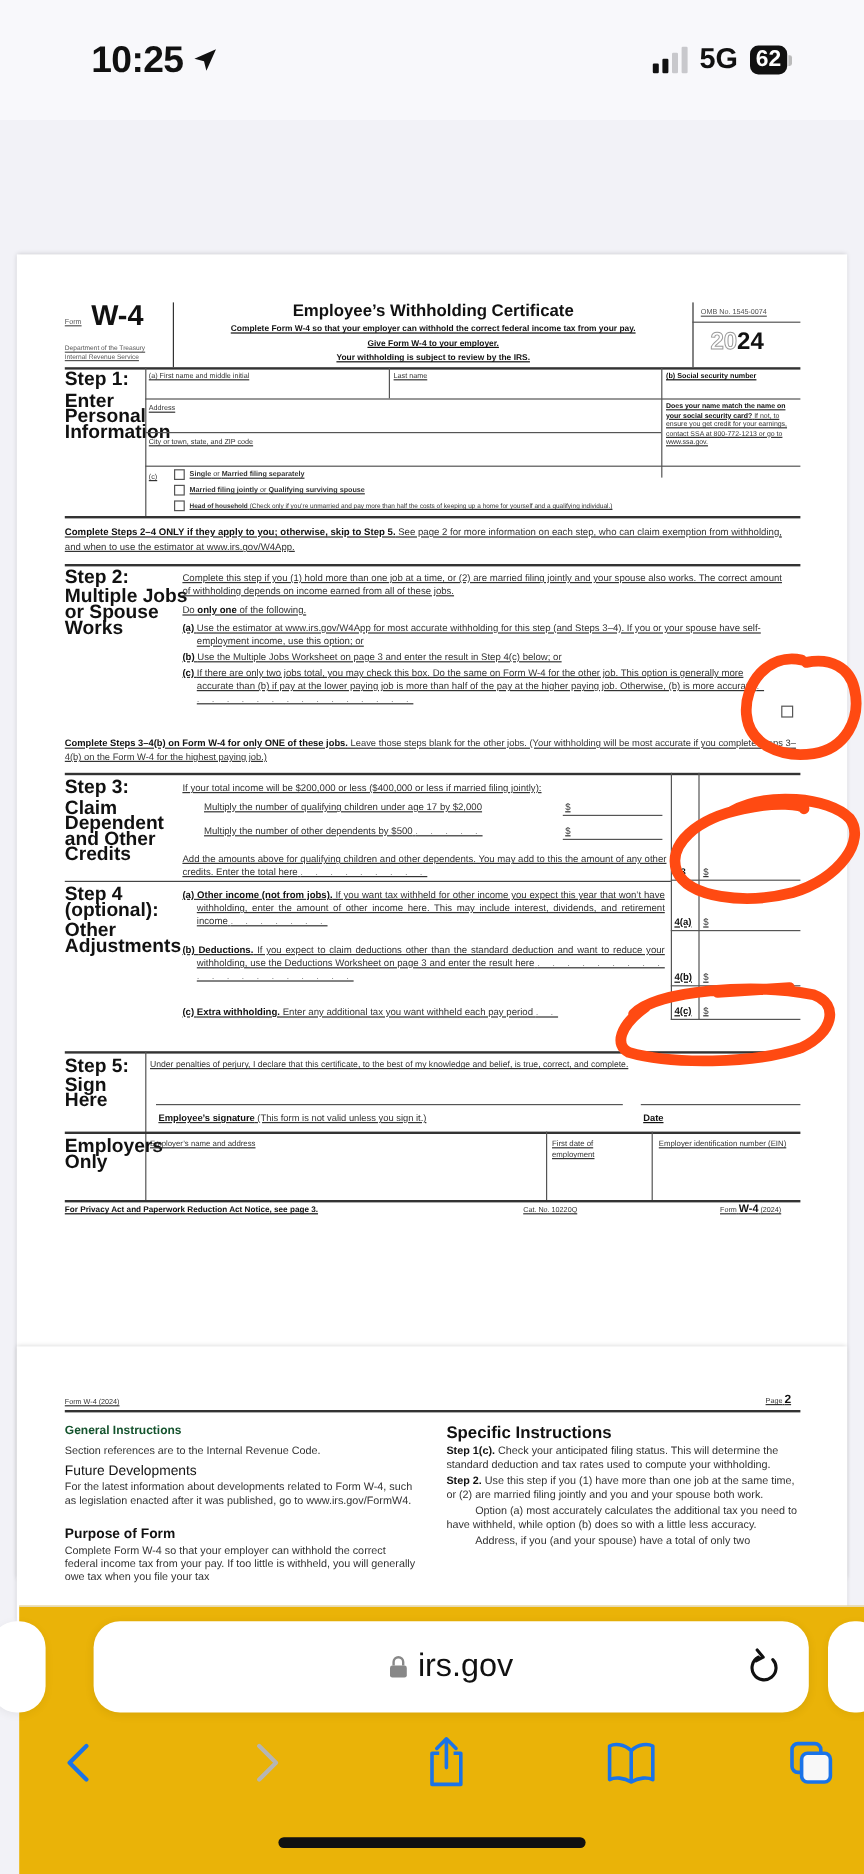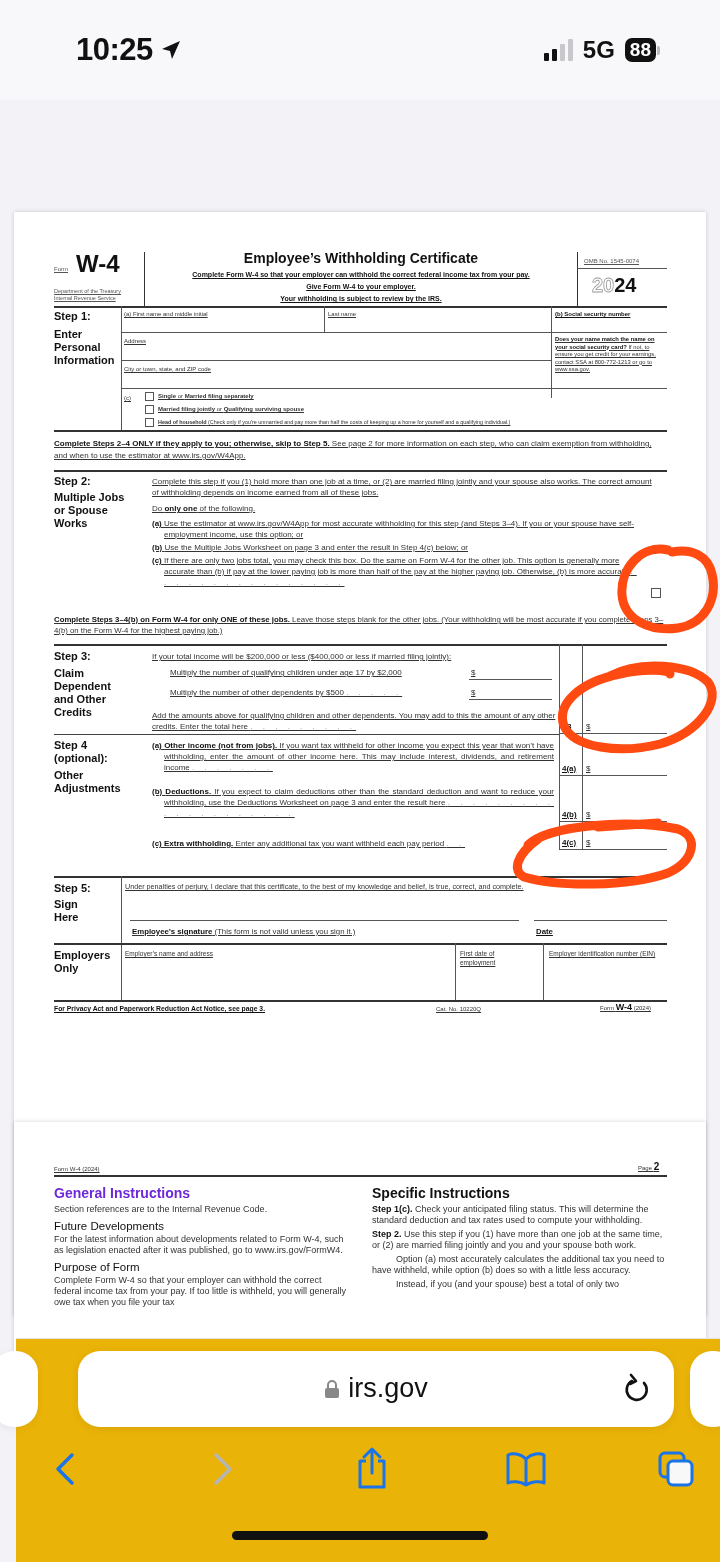--- a/index.html
+++ b/index.html
@@ -23,21 +23,21 @@
   .page { position: absolute; left: 14px; width: 692px; background: #fff; box-shadow: 0 0 4px rgba(0,0,0,0.18); overflow: hidden; }
   .page1 { top: 212px; height: 1104px; }
   .page2 { top: 1122px; height: 230px; }
 
   .abs { position: absolute; }
   .t { font-size: 7.5px; line-height: 10px; color: #333; text-decoration: underline; }
   .tb { font-weight: bold; color: #111; }
   .hline { position: absolute; height: 0; border-top: 1px solid #555; }
   .hline.thick { border-top: 2px solid #333; }
   .vline { position: absolute; width: 0; border-left: 1px solid #555; }
-  .step-h { font-size: 11px; font-weight: bold; color: #111; line-height: 13px; }
+  .step-h { font-size: 16px; font-weight: bold; color: #111; line-height: 13px; }
   .cb { display: inline-block; width: 9px; height: 9px; border: 1px solid #555; vertical-align: middle; margin-right: 4px; background: #fff; }
   .dots { color: #888; letter-spacing: 4px; }
   .red-circle { position: absolute; pointer-events: none; }
 
   
   .safari { position: absolute; left: 16px; top: 1338px; width: 720px; height: 272px; background: #eab308; border-top: 1px solid #e3e3e3; }
   .url-pill { position: absolute; left: 62px; top: 12px; width: 596px; height: 76px; background: #fff; border-radius: 22px; box-shadow: 0 2px 8px rgba(0,0,0,0.08); }
   .side-pill { position: absolute; top: 12px; width: 46px; height: 76px; background: #fff; border-radius: 22px; box-shadow: 0 2px 8px rgba(0,0,0,0.06); }
   .url-text { position: absolute; left: 0; right: 0; top: 22px; text-align: center; font-size: 27px; color: #111; display: flex; justify-content: center; align-items: center; gap: 8px; }
   .lock { width: 16px; height: 20px; }
@@ -57,21 +57,21 @@
   </div>
   <div class="status-right">
     <div class="signal">
       <span style="height:8px"></span>
         <span style="height:12px"></span>
         <span class="dim" style="height:17px"></span>
         <span class="dim" style="height:22px"></span>
     </div>
     <span class="net">5G</span>
     <div class="battery">
-      <span class="battery-body">88</span>
+      <span class="battery-body">62</span>
       <span class="battery-tip"></span>
     </div>
   </div>
 </div>
 
 <div class="page page1">
 
   <div class="abs t" style="left:40px;top:52px;font-size:6px;color:#555">Form</div>
   <div class="abs" style="left:62px;top:38px;font-size:24px;font-weight:bold;color:#111">W-4</div>
   <div class="abs t" style="left:40px;top:76px;font-size:5.5px;line-height:7px;color:#555">Department of the Treasury</div>
@@ -210,34 +210,34 @@
   <div class="abs t" style="left:422px;top:792px;font-size:6px">Cat. No. 10220Q</div>
   <div class="abs t" style="left:586px;top:790px;font-size:6px"><span>Form</span> <b style="font-size:9px;color:#111">W-4</b> <span>(2024)</span></div>
 </div>
 
 <div class="page page2">
   <div class="abs t" style="left:40px;top:42px;font-size:6px">Form W-4 (2024)</div>
   <div class="abs t" style="left:624px;top:40px;font-size:6px"><span>Page</span> <b style="font-size:10px;color:#111">2</b></div>
   <div class="hline thick" style="left:40px;top:53px;width:613px"></div>
 
   <div class="abs" style="left:40px;top:62px;width:295px">
-    <div style="font-size:14px;font-weight:bold;color:#6d28d9;line-height:18px">General Instructions</div>
+    <div style="font-size:10px;font-weight:bold;color:#14532d;line-height:18px">General Instructions</div>
     <div style="font-size:9px;color:#333;line-height:11px;margin-top:2px">Section references are to the Internal Revenue Code.</div>
     <div style="font-size:11.5px;font-weight:normal;color:#111;line-height:15px;margin-top:4px">Future Developments</div>
     <div style="font-size:9px;color:#333;line-height:11px">For the latest information about developments related to Form W-4, such as legislation enacted after it was published, go to www.irs.gov/FormW4.</div>
-    <div style="font-size:11.5px;font-weight:normal;color:#111;line-height:15px;margin-top:4px">Purpose of Form</div>
+    <div style="font-size:11.5px;font-weight:bold;color:#111;line-height:15px;margin-top:16px">Purpose of Form</div>
     <div style="font-size:9px;color:#333;line-height:11px">Complete Form W-4 so that your employer can withhold the correct federal income tax from your pay. If too little is withheld, you will generally owe tax when you file your tax</div>
   </div>
 
   <div class="abs" style="left:358px;top:62px;width:295px">
     <div style="font-size:14px;font-weight:bold;color:#111;line-height:18px">Specific Instructions</div>
     <div style="font-size:9px;color:#333;line-height:11px;margin-top:2px"><b style="color:#111">Step 1(c).</b><span> Check your anticipated filing status. This will determine the standard deduction and tax rates used to compute your withholding.</span></div>
     <div style="font-size:9px;color:#333;line-height:11px;margin-top:3px"><b style="color:#111">Step 2.</b><span> Use this step if you (1) have more than one job at the same time, or (2) are married filing jointly and you and your spouse both work.</span></div>
     <div style="font-size:9px;color:#333;line-height:11px;margin-top:3px;text-indent:24px">Option (a) most accurately calculates the additional tax you need to have withheld, while option (b) does so with a little less accuracy.</div>
-    <div style="font-size:9px;color:#333;line-height:11px;margin-top:3px;text-indent:24px">Instead, if you (and your spouse) best a total of only two</div>
+    <div style="font-size:9px;color:#333;line-height:11px;margin-top:3px;text-indent:24px">Address, if you (and your spouse) have a total of only two</div>
   </div>
 </div>
 
 <svg class="red-circle" style="left:600px;top:540px" width="122" height="100" viewBox="0 0 122 100">
   <path d="M68 10 C 40 4, 20 30, 22 55 C 24 80, 50 92, 78 88 C 104 84, 118 60, 112 34 C 108 16, 92 8, 72 12" fill="none" stroke="#ff4a12" stroke-width="9" stroke-linecap="round"></path>
 </svg>
 <svg class="red-circle" style="left:550px;top:652px" width="170" height="106" viewBox="0 0 170 106">
   <path d="M60 24 C 90 8, 140 12, 158 30 C 172 48, 150 80, 110 92 C 70 102, 24 96, 14 74 C 6 52, 30 30, 70 22 C 95 16, 120 18, 120 22" fill="none" stroke="#ff4a12" stroke-width="9" stroke-linecap="round"></path>
 </svg>
 <svg class="red-circle" style="left:508px;top:815px" width="192" height="75" viewBox="0 0 192 75">

